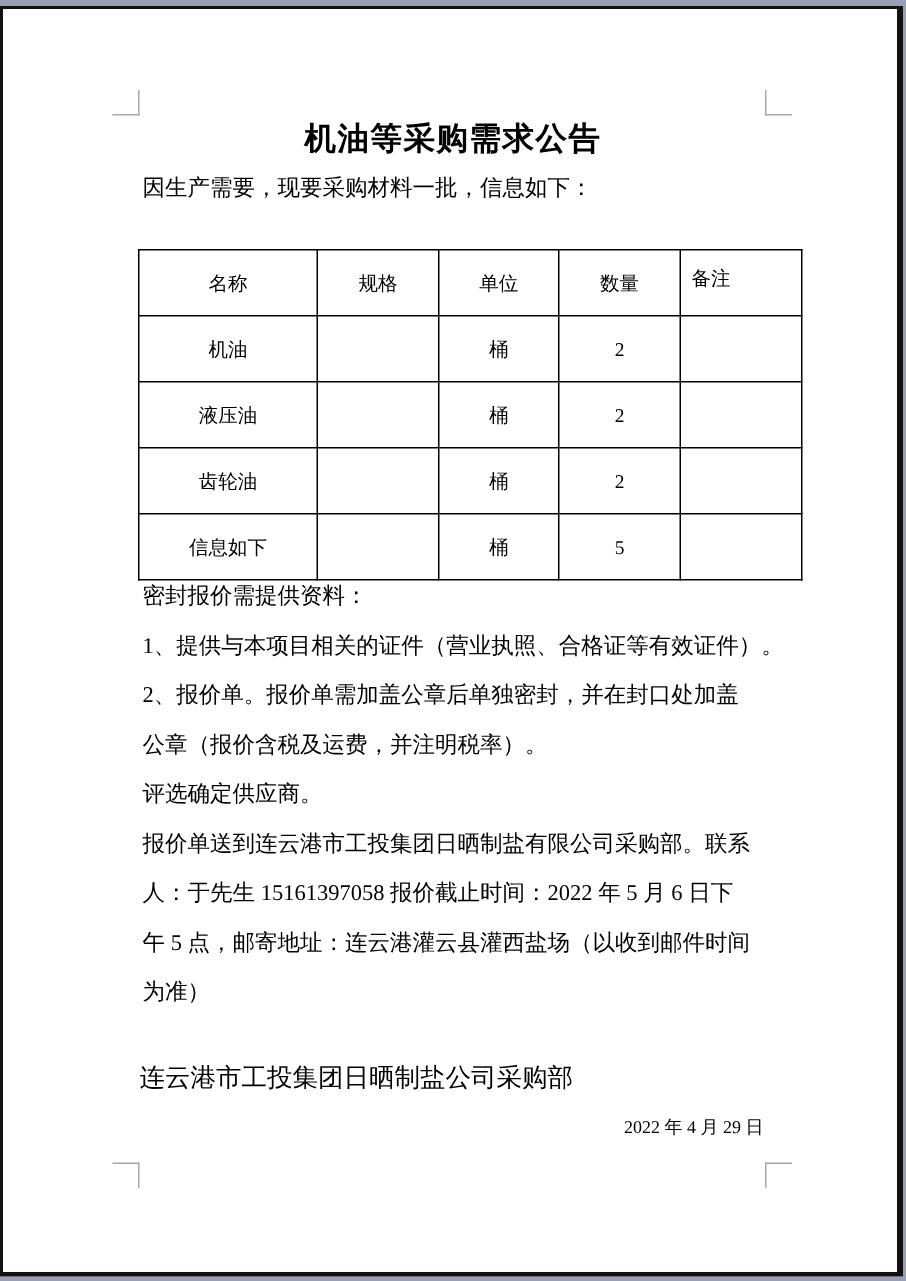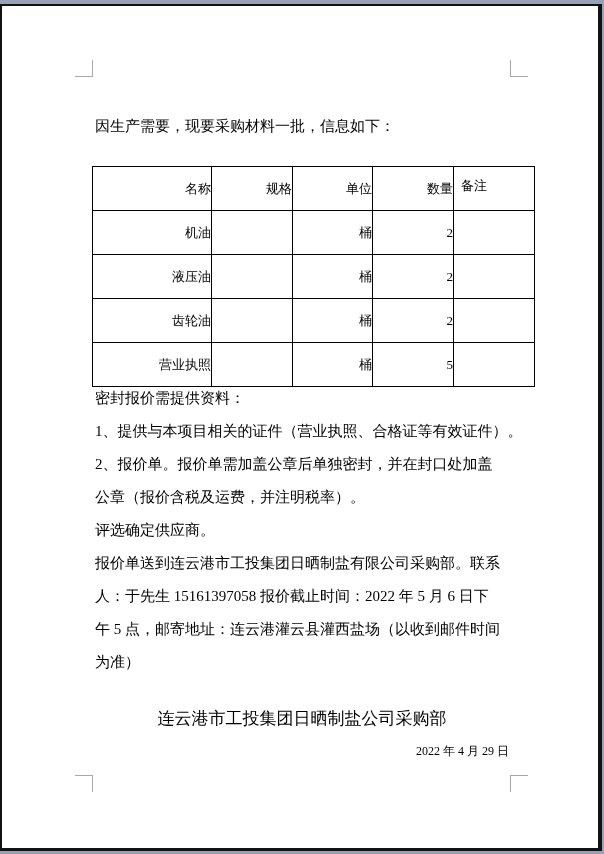--- a/index.html
+++ b/index.html
@@ -30,53 +30,54 @@
     position:absolute; left:93px; top:104px; width:430px;
     font-size:15px; line-height:33px; white-space:nowrap;
   }
 
   table.items {
     position:absolute; left:90px; top:160px;
     border-collapse:collapse; table-layout:fixed; width:442px;
   }
   table.items td {
     border:1.5px solid #000; height:44px;
-    font-size:13px; text-align:right; vertical-align:middle;
+    font-size:13px; text-align:center; vertical-align:middle;
     overflow:hidden;
   }
   table.items td.note-head {
     text-align:left; vertical-align:top; padding:10px 0 0 7px;margin-left:33px;
   }
 
   .body-lines {
     position:absolute; left:93px; top:376px; width:446px;
     font-size:15px; line-height:33px;
   }
   .body-lines .line { white-space:nowrap; }
 
   .signature {
     position:absolute; left:91px; top:699px; width:418px;
-    text-align:center; font-size:17px; line-height:28px; white-space:nowrap;
+    text-align:left; font-size:17px; line-height:28px; white-space:nowrap;
   }
   .docdate {
     position:absolute; left:91px; top:732px; width:416px;
     text-align:right; font-size:12px; line-height:26px; white-space:nowrap;
   }
 </style>
 </head>
 <body>
 
 <div class="page">
   <div class="sheet">
 
     <div class="crop crop-tl"></div>
     <div class="crop crop-tr"></div>
     <div class="crop crop-bl"></div>
     <div class="crop crop-br"></div>
 
+    <div class="doc-title">机油等采购需求公告</div>
 
     <div class="intro">因生产需要，现要采购材料一批，信息如下：</div>
 
     <table class="items">
       <colgroup>
         <col style="width:119px">
           <col style="width:81px">
           <col style="width:80px">
           <col style="width:81px">
           <col style="width:81px">
@@ -104,21 +105,21 @@
           <td></td>
         </tr>
         <tr>
           <td>齿轮油</td>
           <td></td>
           <td>桶</td>
           <td>2</td>
           <td></td>
         </tr>
         <tr>
-          <td>营业执照</td>
+          <td>信息如下</td>
           <td></td>
           <td>桶</td>
           <td>5</td>
           <td></td>
         </tr>
       </tbody>
     </table>
 
     <div class="body-lines">
       <div class="line">密封报价需提供资料：</div>

